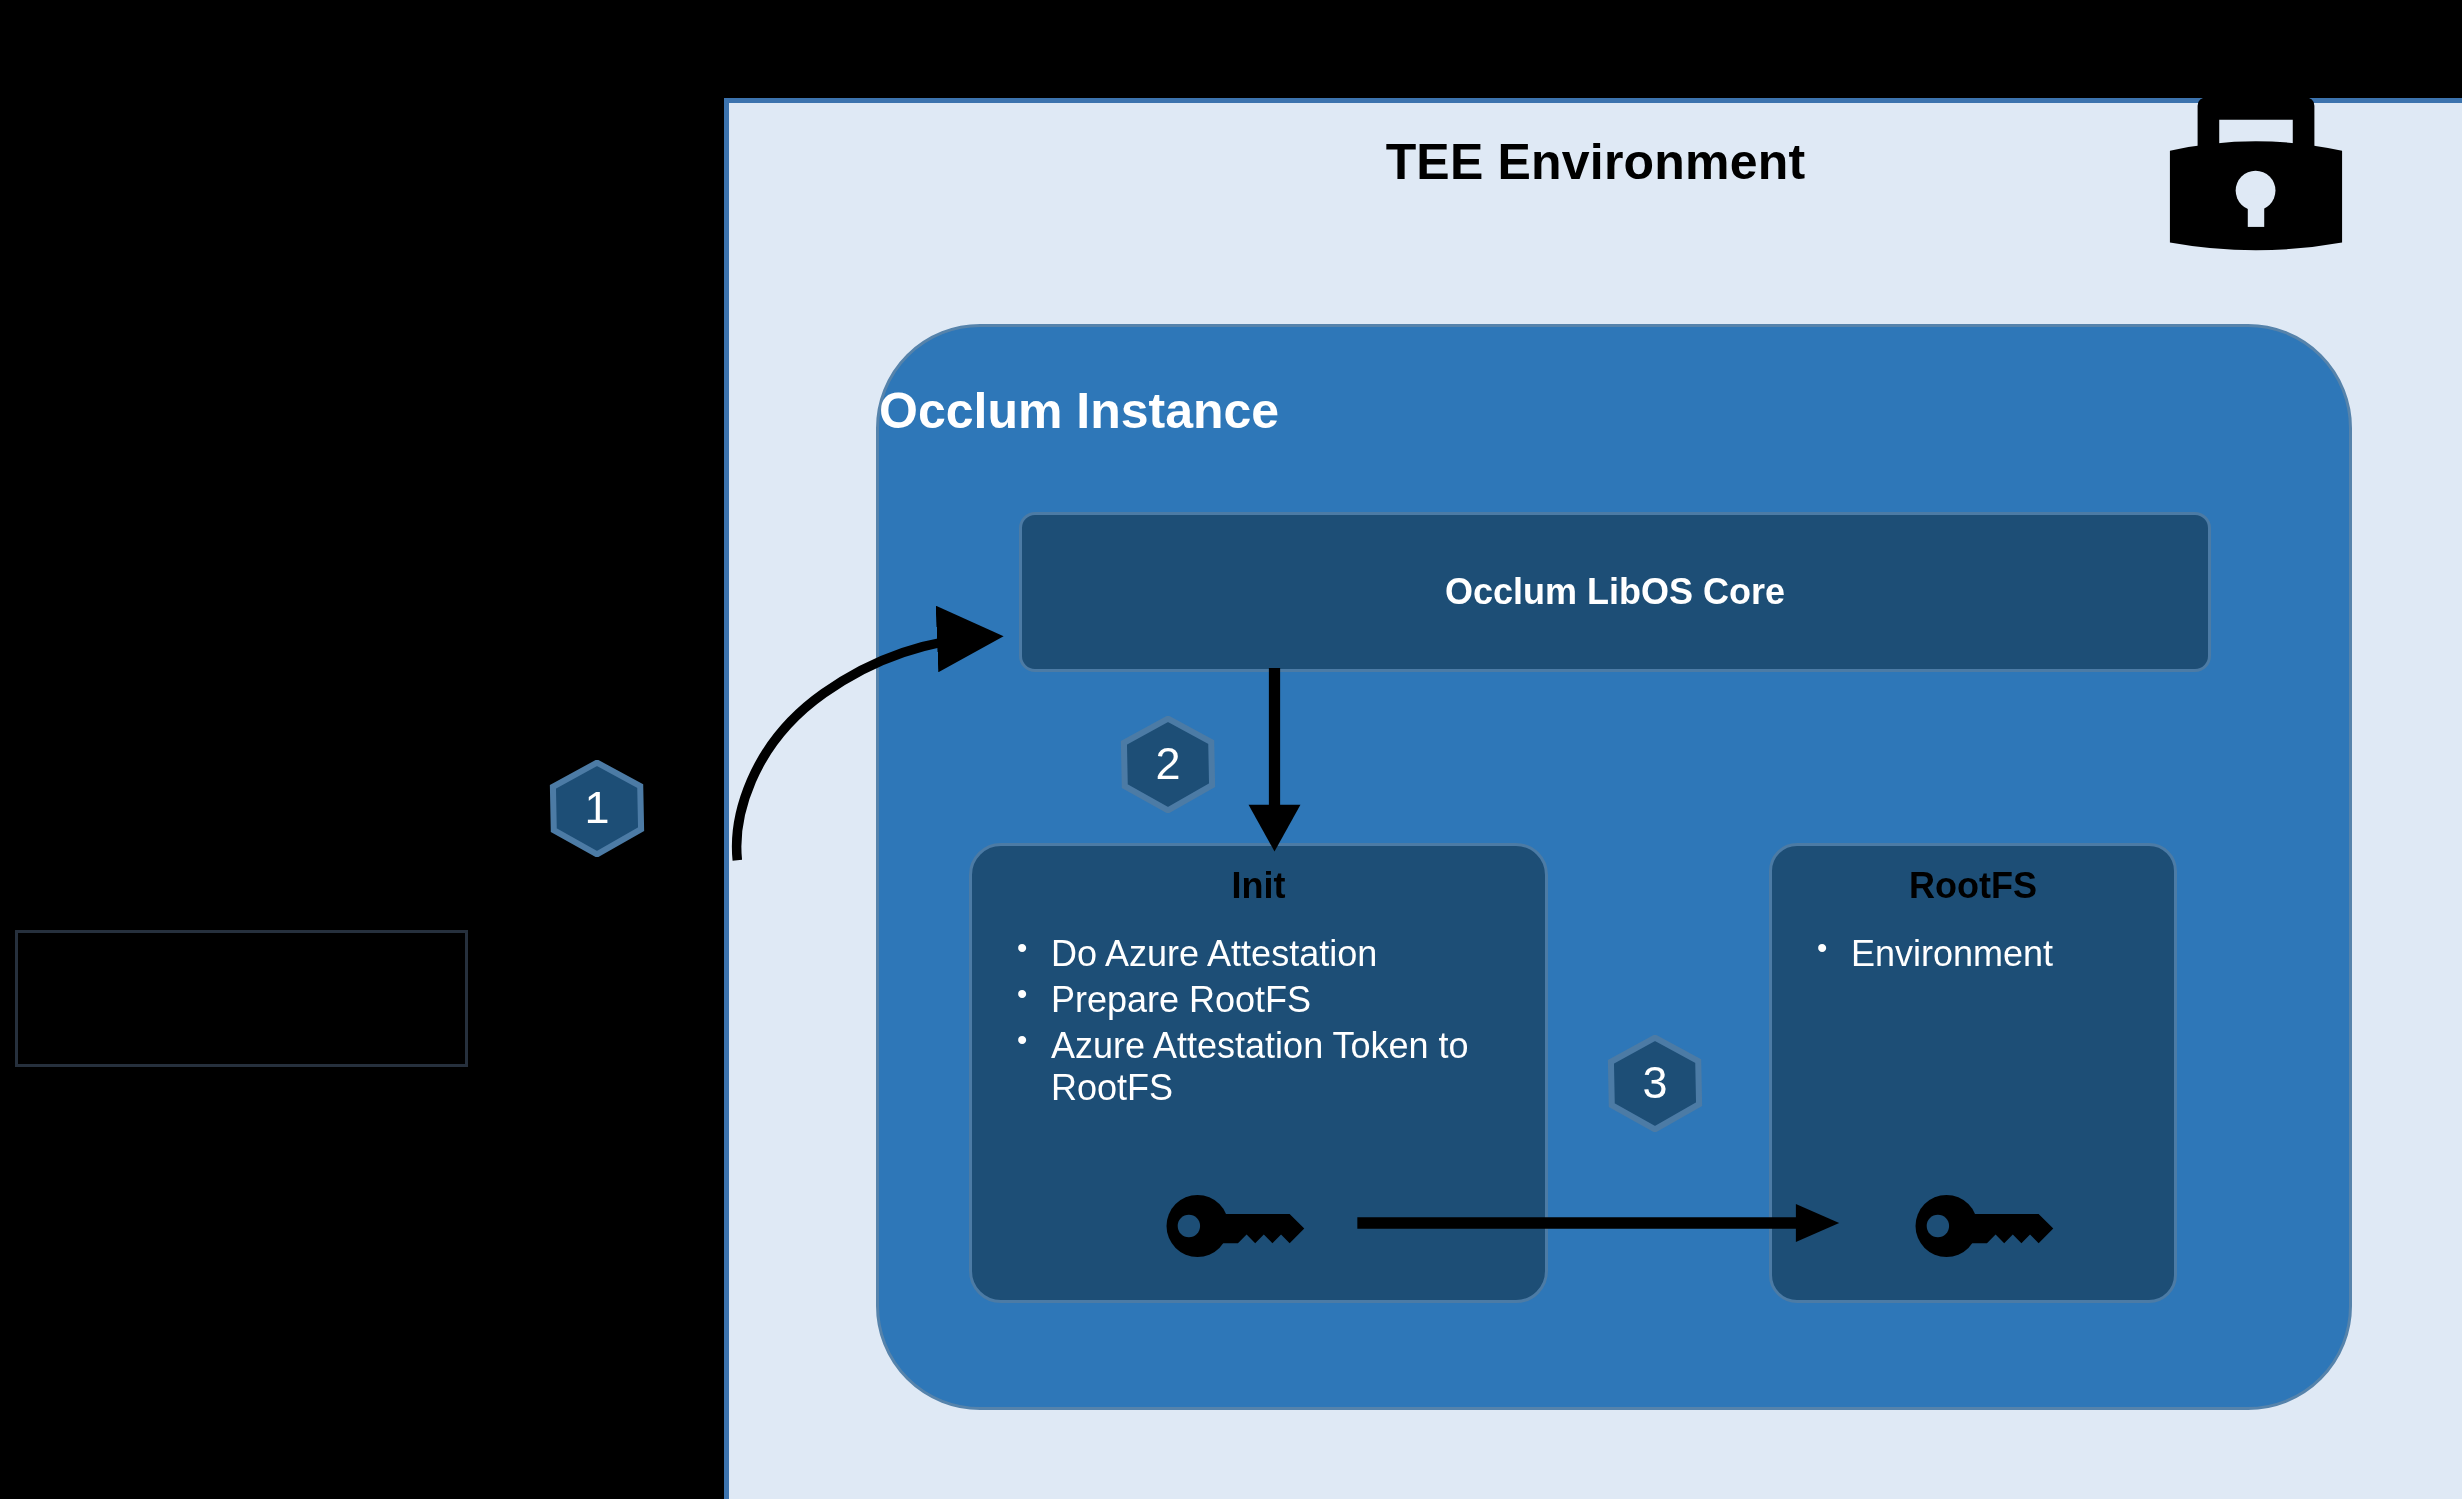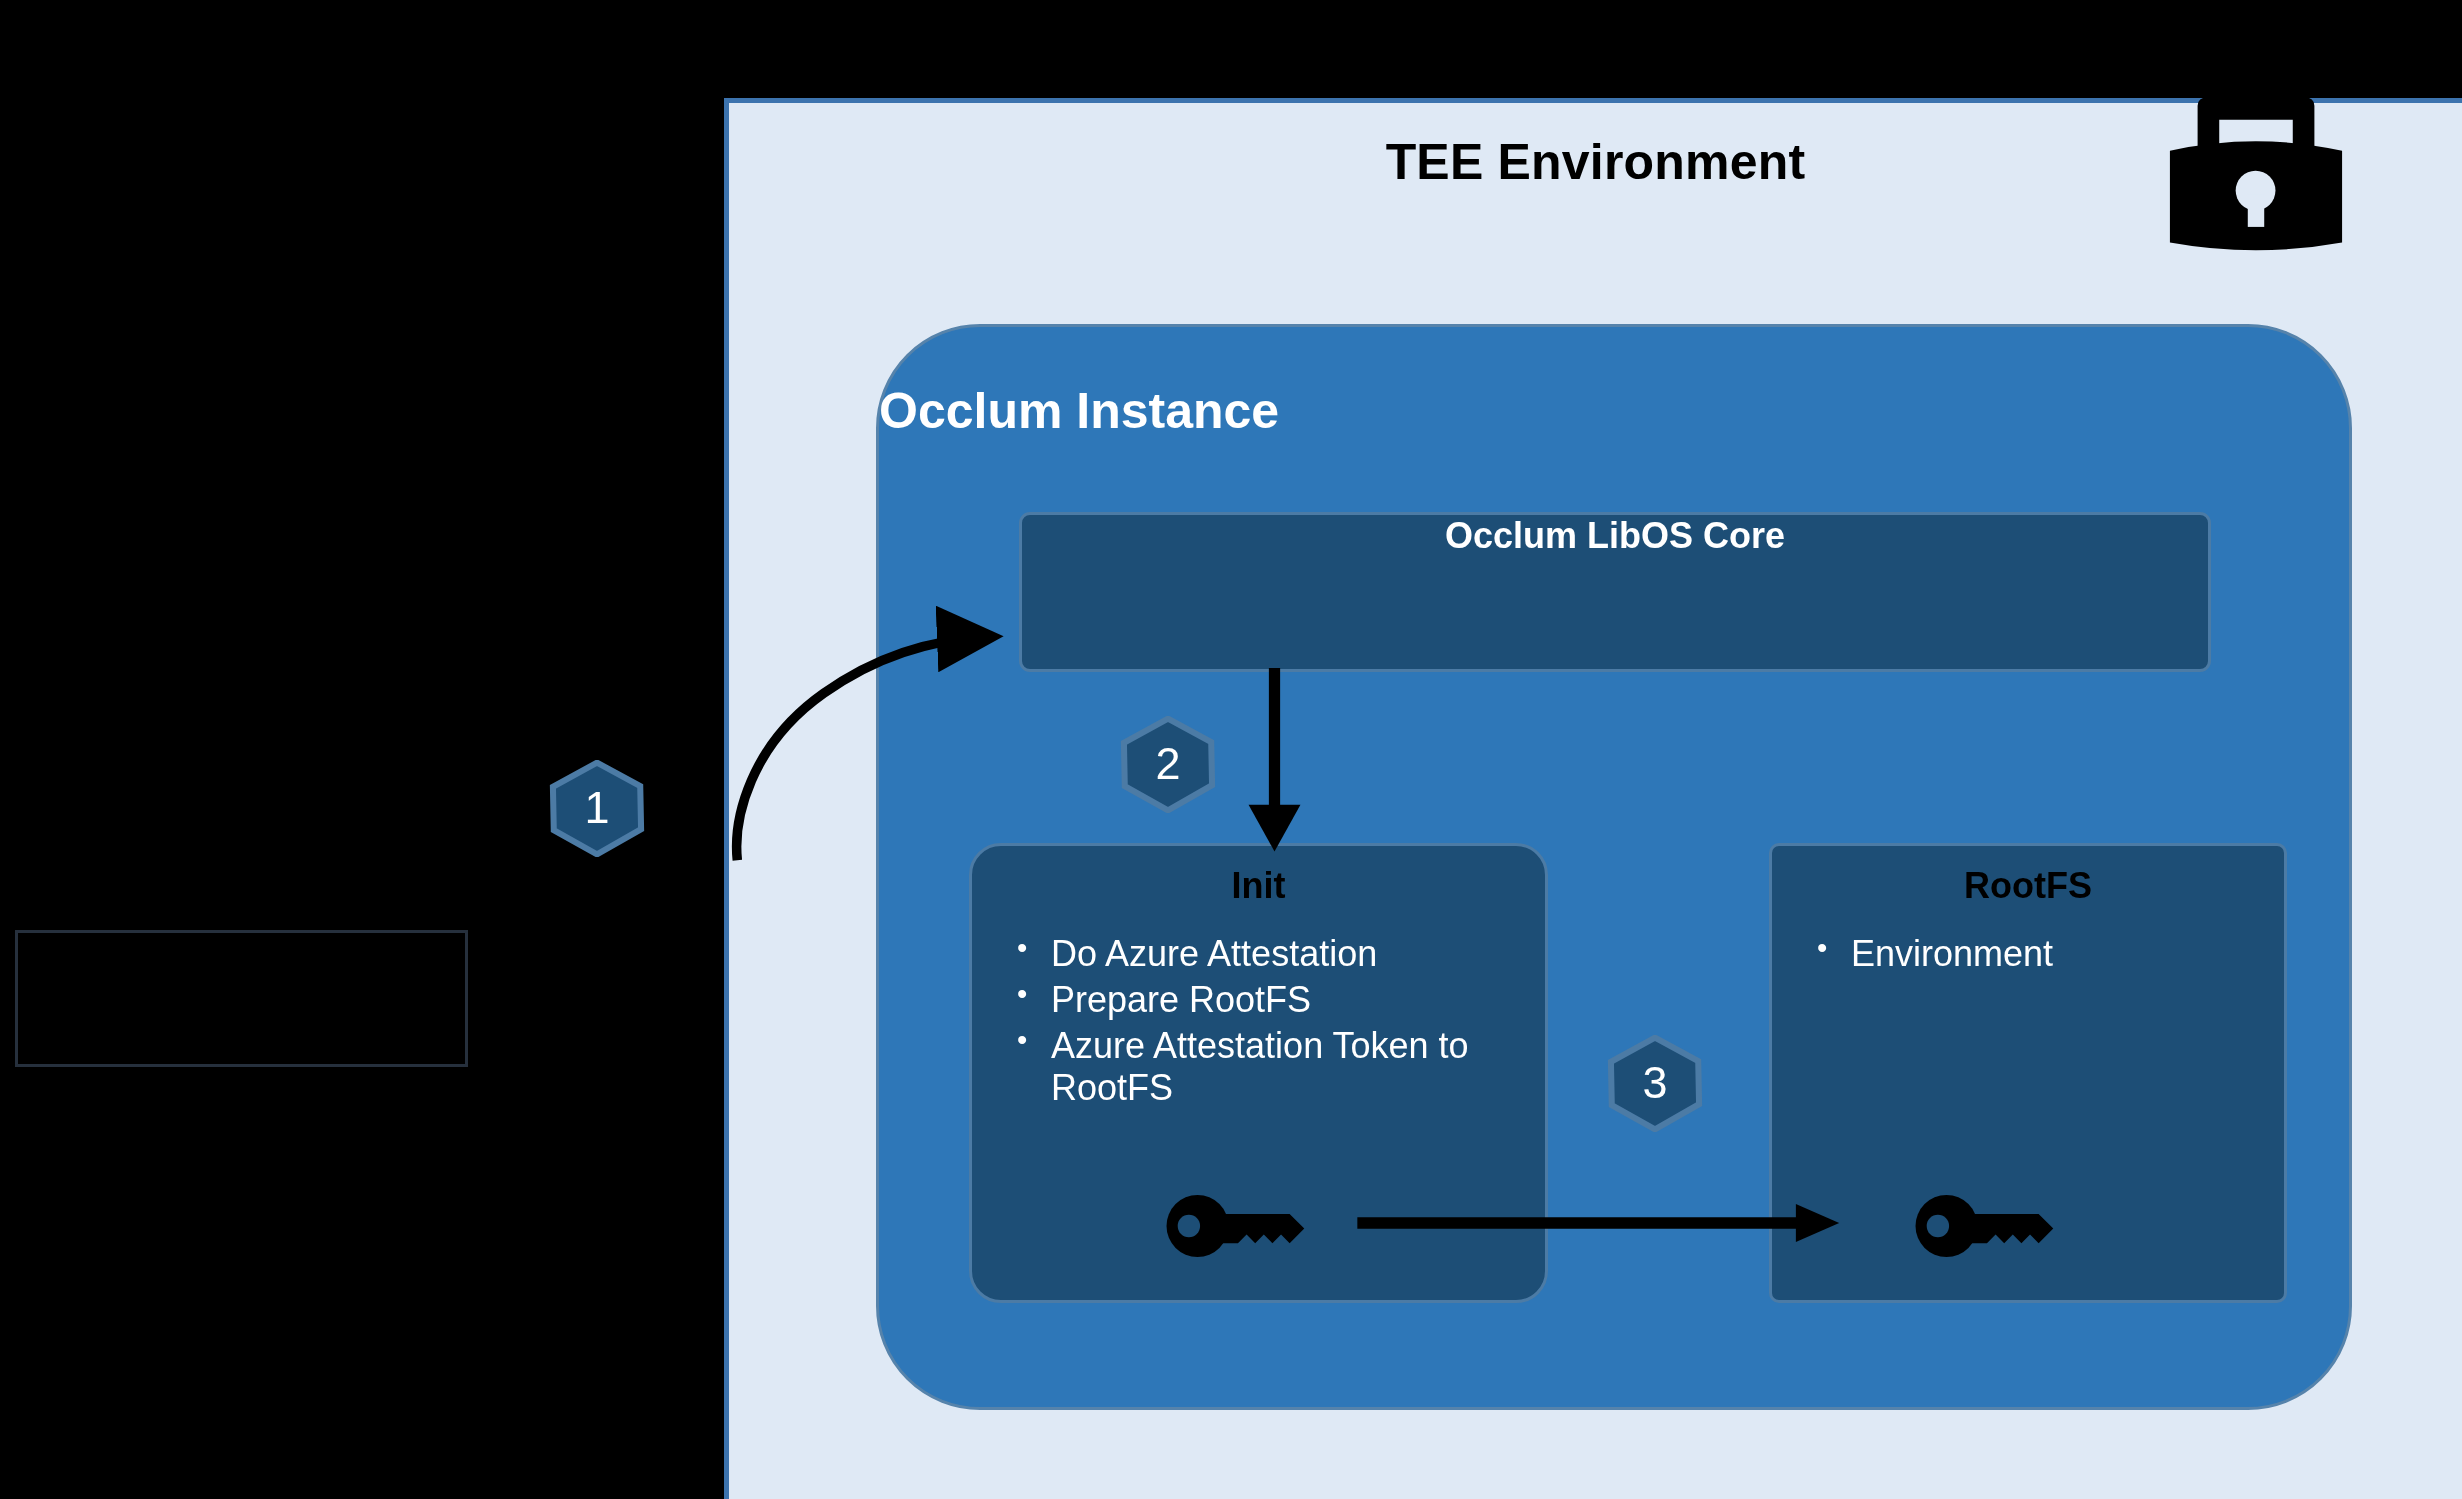--- a/index.html
+++ b/index.html
@@ -94,23 +94,24 @@
 
   
   .libos-core {
     position: absolute;
     left: 1019px;
     top: 512px;
     width: 1192px;
     height: 160px;
     background: #1d4e76;
     border: 3.5px solid #4c7ba5;
-    border-radius: 11px;
+    border-radius: 16px;
     box-sizing: border-box;
     display: flex;
+    align-items: center;
     justify-content: center;
   }
   .libos-core-label {
     font-size: 36px;
     font-weight: bold;
     color: #ffffff;
   }
 
   
   .init-panel {
@@ -160,25 +161,25 @@
     top: -1.7px;
     font-size: 29.5px;
     color: #ffffff;
   }
 
   
   .rootfs-panel {
     position: absolute;
     left: 1769px;
     top: 843px;
-    width: 518px;
+    width: 408px;
     height: 460px;
     background: #1d4e76;
     border: 3.5px solid #4c7ba5;
-    border-radius: 10px;
+    border-radius: 28px;
     box-sizing: border-box;
   }
   .rootfs-title {
     position: absolute;
     left: 0;
     right: 0;
     top: 19px;
     text-align: center;
     font-size: 36px;
     font-weight: bold;

